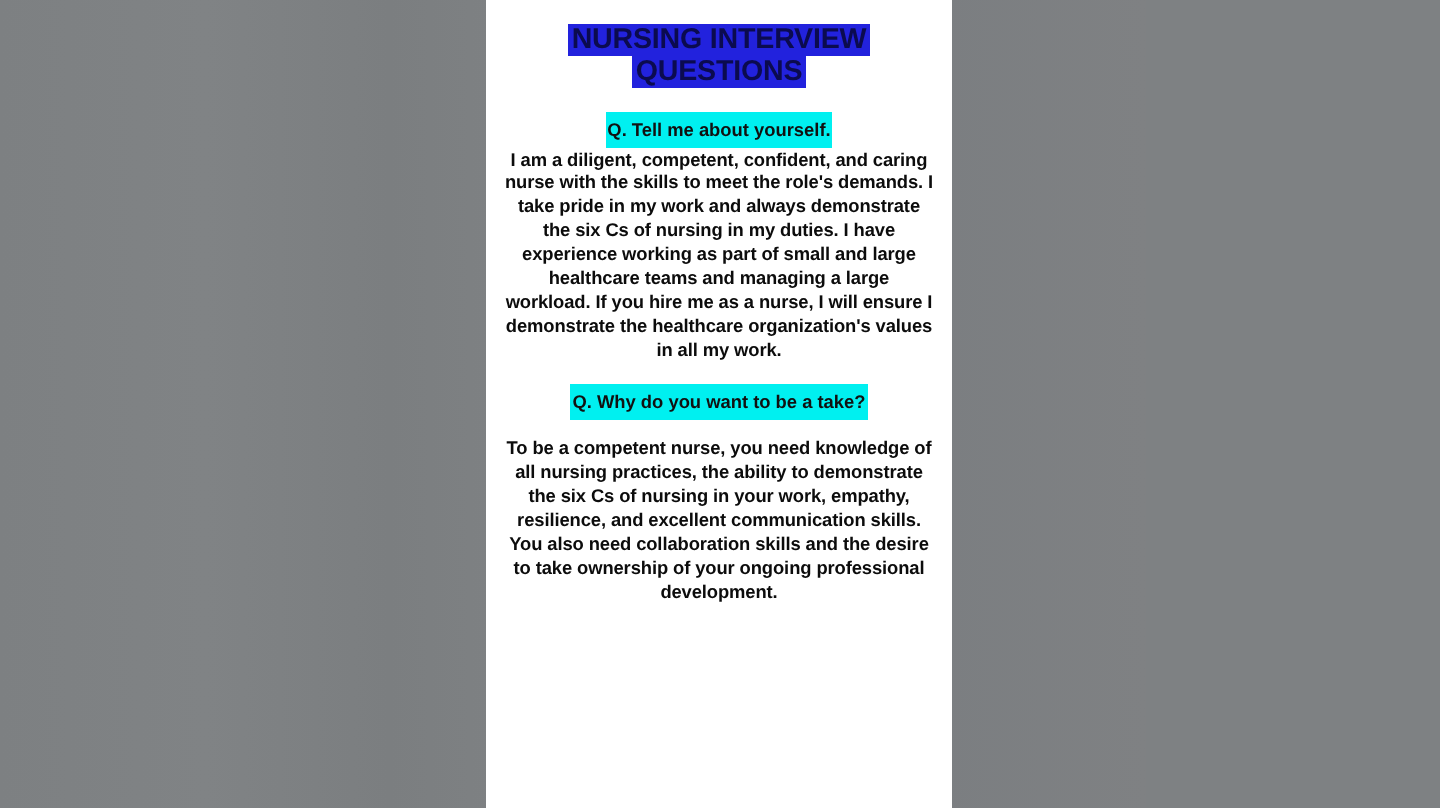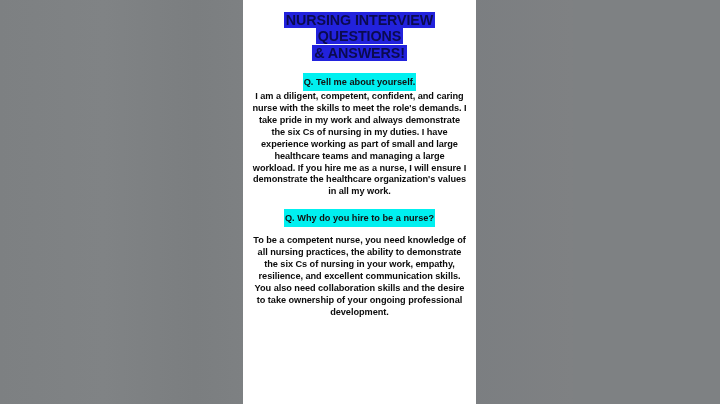--- a/index.html
+++ b/index.html
@@ -92,30 +92,29 @@
 </head>
 <body>
 
 <div id="stage">
 
   <div id="panel">
     <div id="panel-inner">
 
       <div class="title-block">
         <span class="title-line">NURSING INTERVIEW QUESTIONS</span><br>
-        <span class="title-line">&amp; ANSWERS!</span>
       </div>
 
       <div class="qa">
         <div class="question"><span class="question-text">Q. Tell me about yourself.</span></div>
         <p class="answer">I am a diligent, competent, confident, and caring nurse with the skills to meet the role's demands. I take pride in my work and always demonstrate the six Cs of nursing in my duties. I have experience working as part of small and large healthcare teams and managing a large workload. If you hire me as a nurse, I will ensure I demonstrate the healthcare organization's values in all my work.</p>
       </div>
 
       <div class="qa">
-        <div class="question"><span class="question-text">Q. Why do you hire to be a nurse?</span></div>
+        <div class="question"><span class="question-text">Q. Why do you want to be a take?</span></div>
       </div>
 
       <div class="qa">
         <p class="answer">To be a competent nurse, you need knowledge of all nursing practices, the ability to demonstrate the six Cs of nursing in your work, empathy, resilience, and excellent communication skills. You also need collaboration skills and the desire to take ownership of your ongoing professional development.</p>
       </div>
 
     </div>
   </div>
 
 </div>

